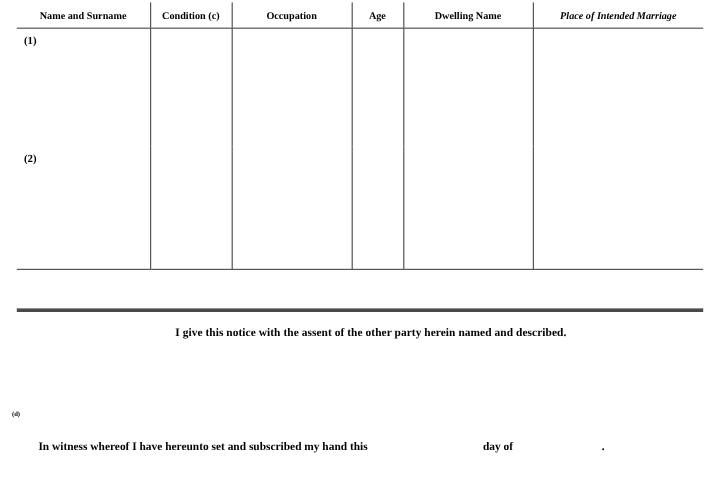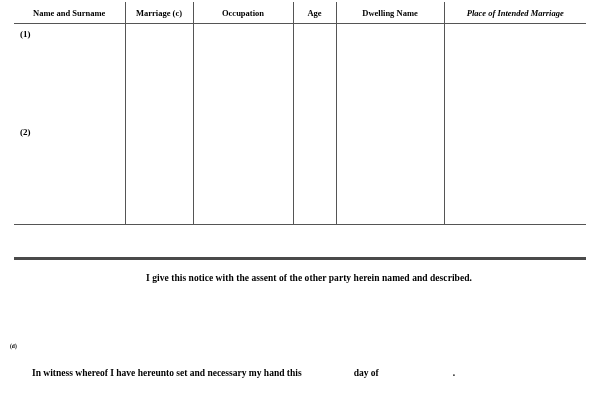--- a/index.html
+++ b/index.html
@@ -100,41 +100,41 @@
   .witness {
     position: absolute;
     left: 32px;
     top: 368px;
     width: 554px;
     font-size: 9.5px;
     font-weight: bold;
     white-space: nowrap;
   }
   .witness .seg-this  { display: inline-block; }
-  .witness .seg-day   { display: inline-block; margin-left: 52px; }
+  .witness .seg-day   { display: inline-block; margin-left: 96px; }
   .witness .seg-dot   { display: inline-block; margin-left: 74px; }
 </style>
 </head>
 <body>
 
 <div class="page">
 
   <table class="notice-table">
     <colgroup>
       <col class="c-name">
         <col class="c-condition">
         <col class="c-occupation">
       <col class="c-age">
         <col class="c-dwelling">
         <col class="c-place">
     </colgroup>
     <thead>
       <tr>
         <th>Name and Surname</th>
-        <th>Marriage (c)</th>
+        <th>Condition (c)</th>
         <th>Occupation</th>
         <th>Age</th>
         <th>Dwelling Name</th>
         <th>Place of Intended Marriage</th>
       </tr>
     </thead>
     <tbody>
       <tr class="row-1">
         <td>(1)</td>
         <td></td>
@@ -156,16 +156,16 @@
 
   <div class="table-bottom-rule"></div>
 
   <div class="declarations">
     <p>I give this notice with the assent of the other party herein named and described.</p>
   </div>
 
   <div class="footnote-mark">(d)</div>
 
   <div class="witness">
-    <span class="seg-this">In witness whereof I have hereunto set and necessary my hand this</span><span class="seg-day">day of</span><span class="seg-dot">.</span>
+    <span class="seg-this">In witness whereof I have hereunto set and subscribed my hand this</span><span class="seg-day">day of</span><span class="seg-dot">.</span>
   </div>
 
 </div>
 
 </body></html>

